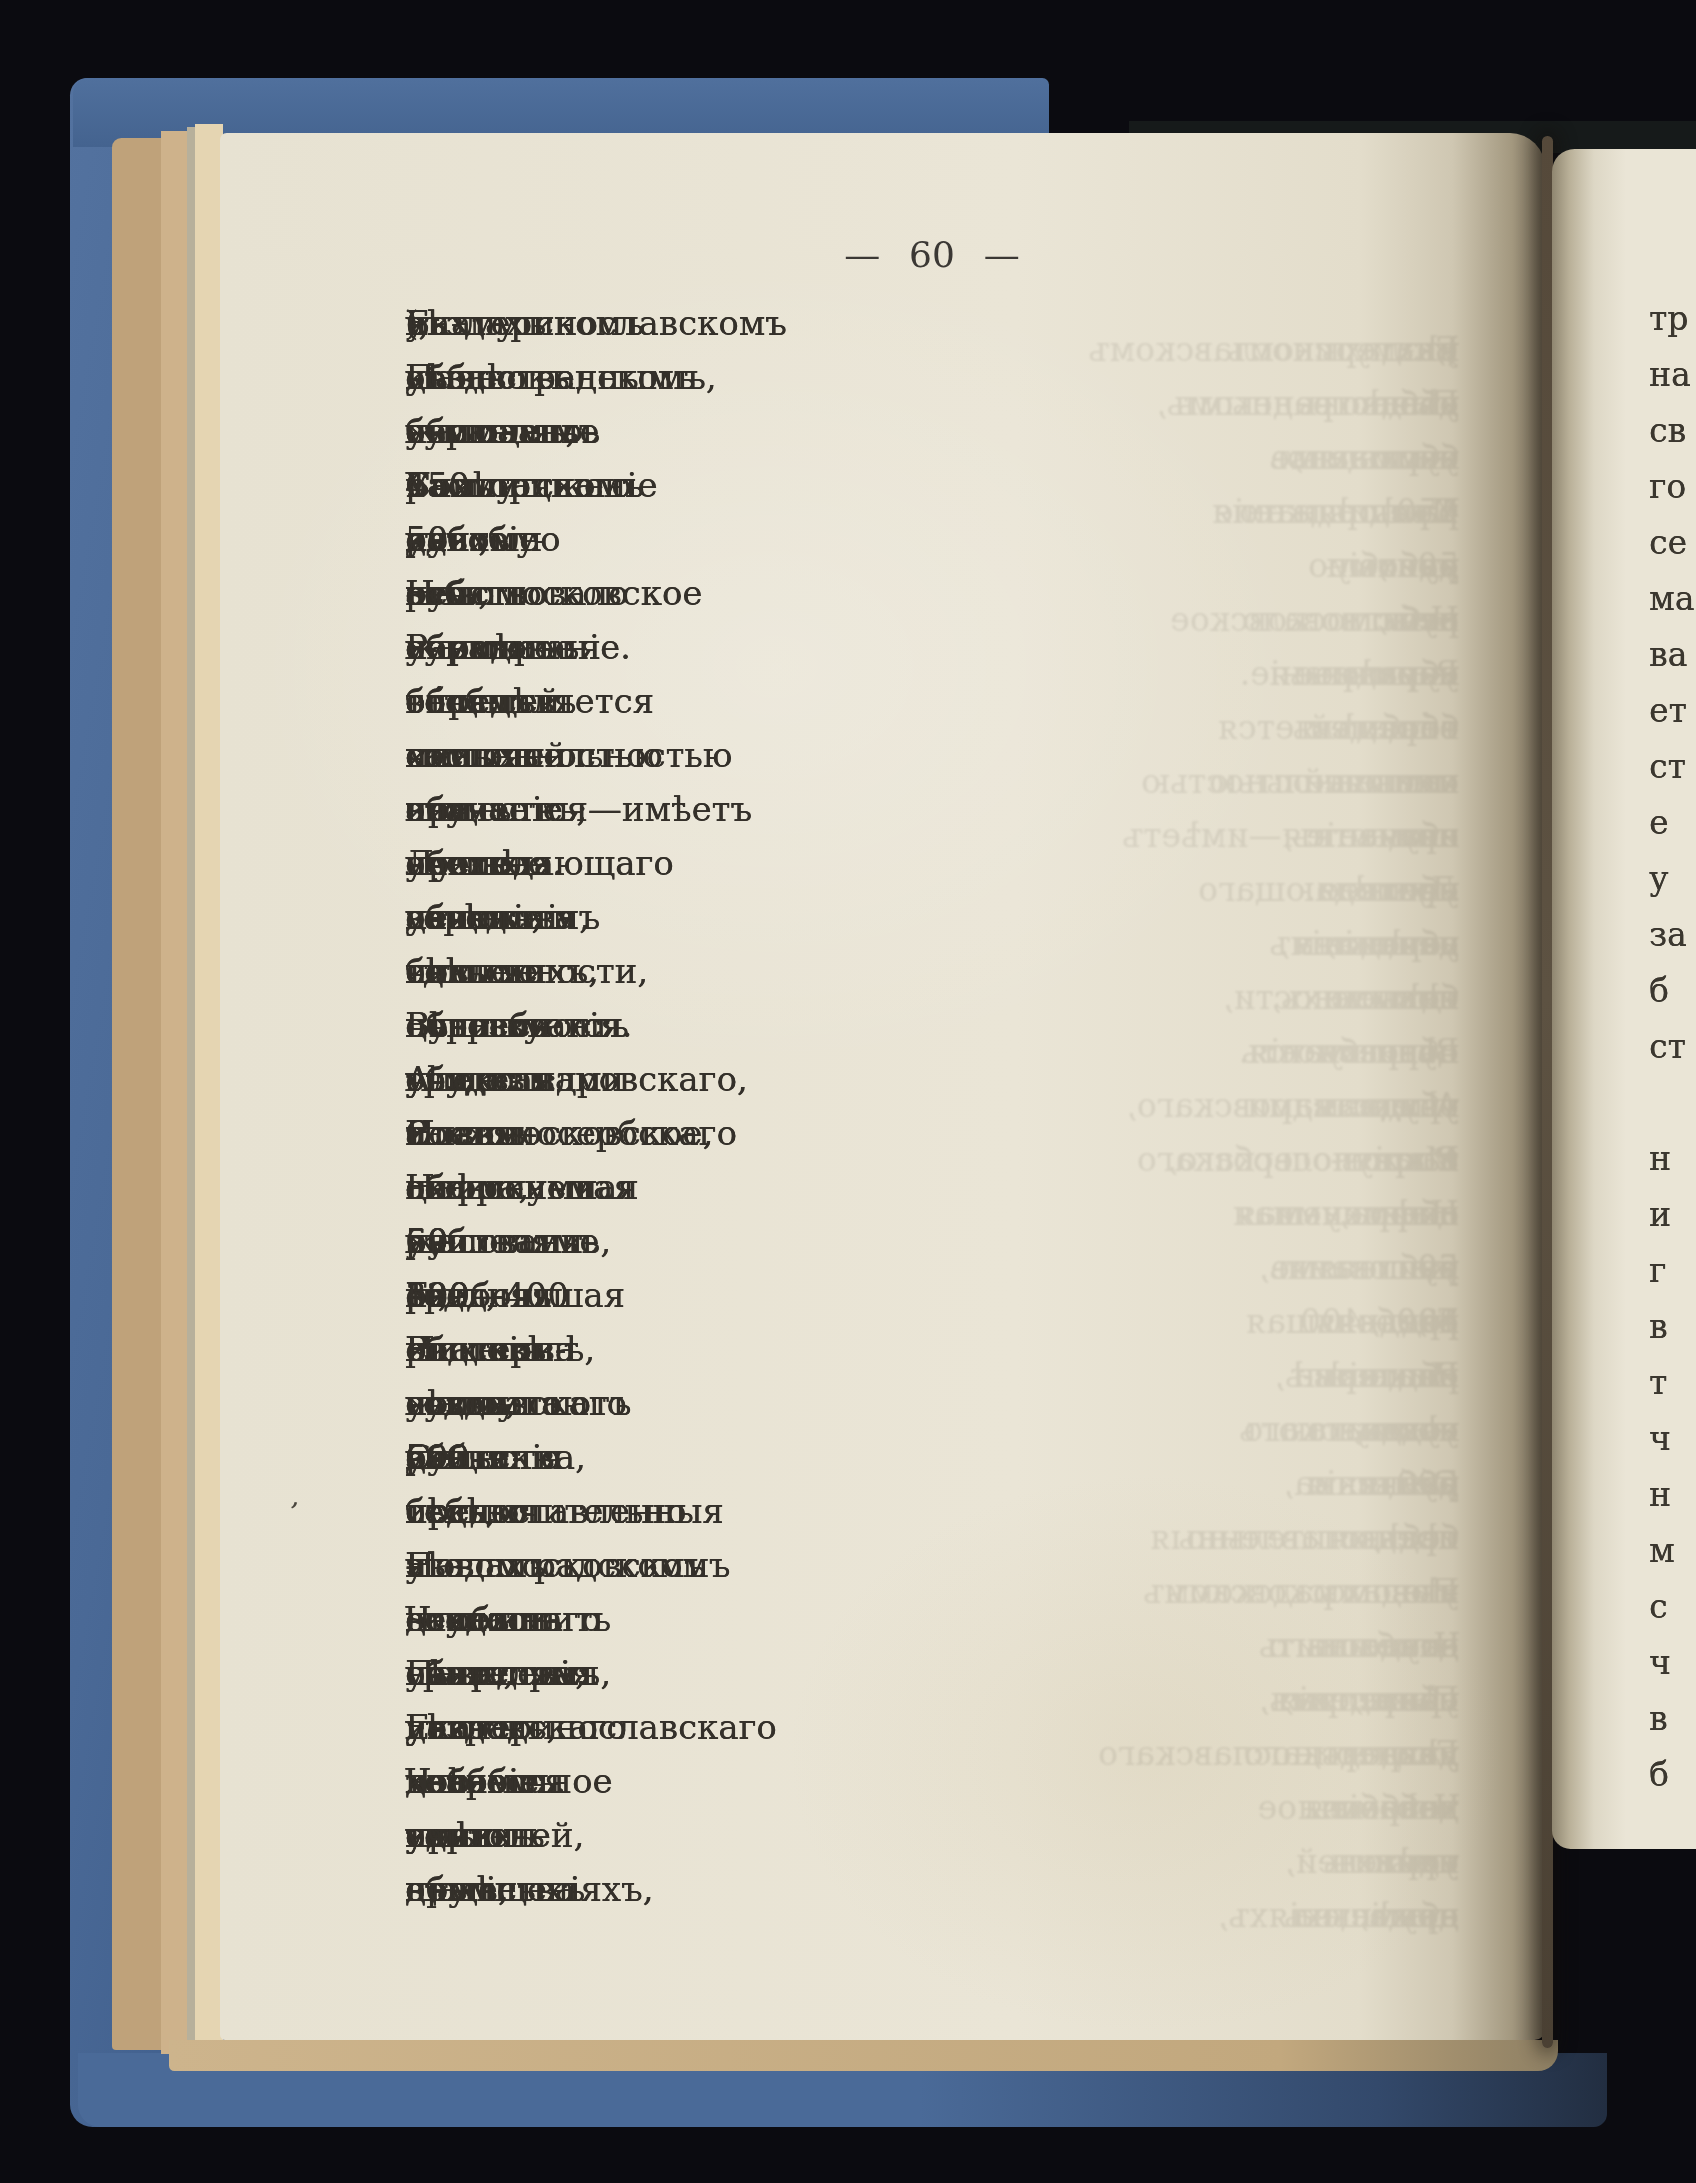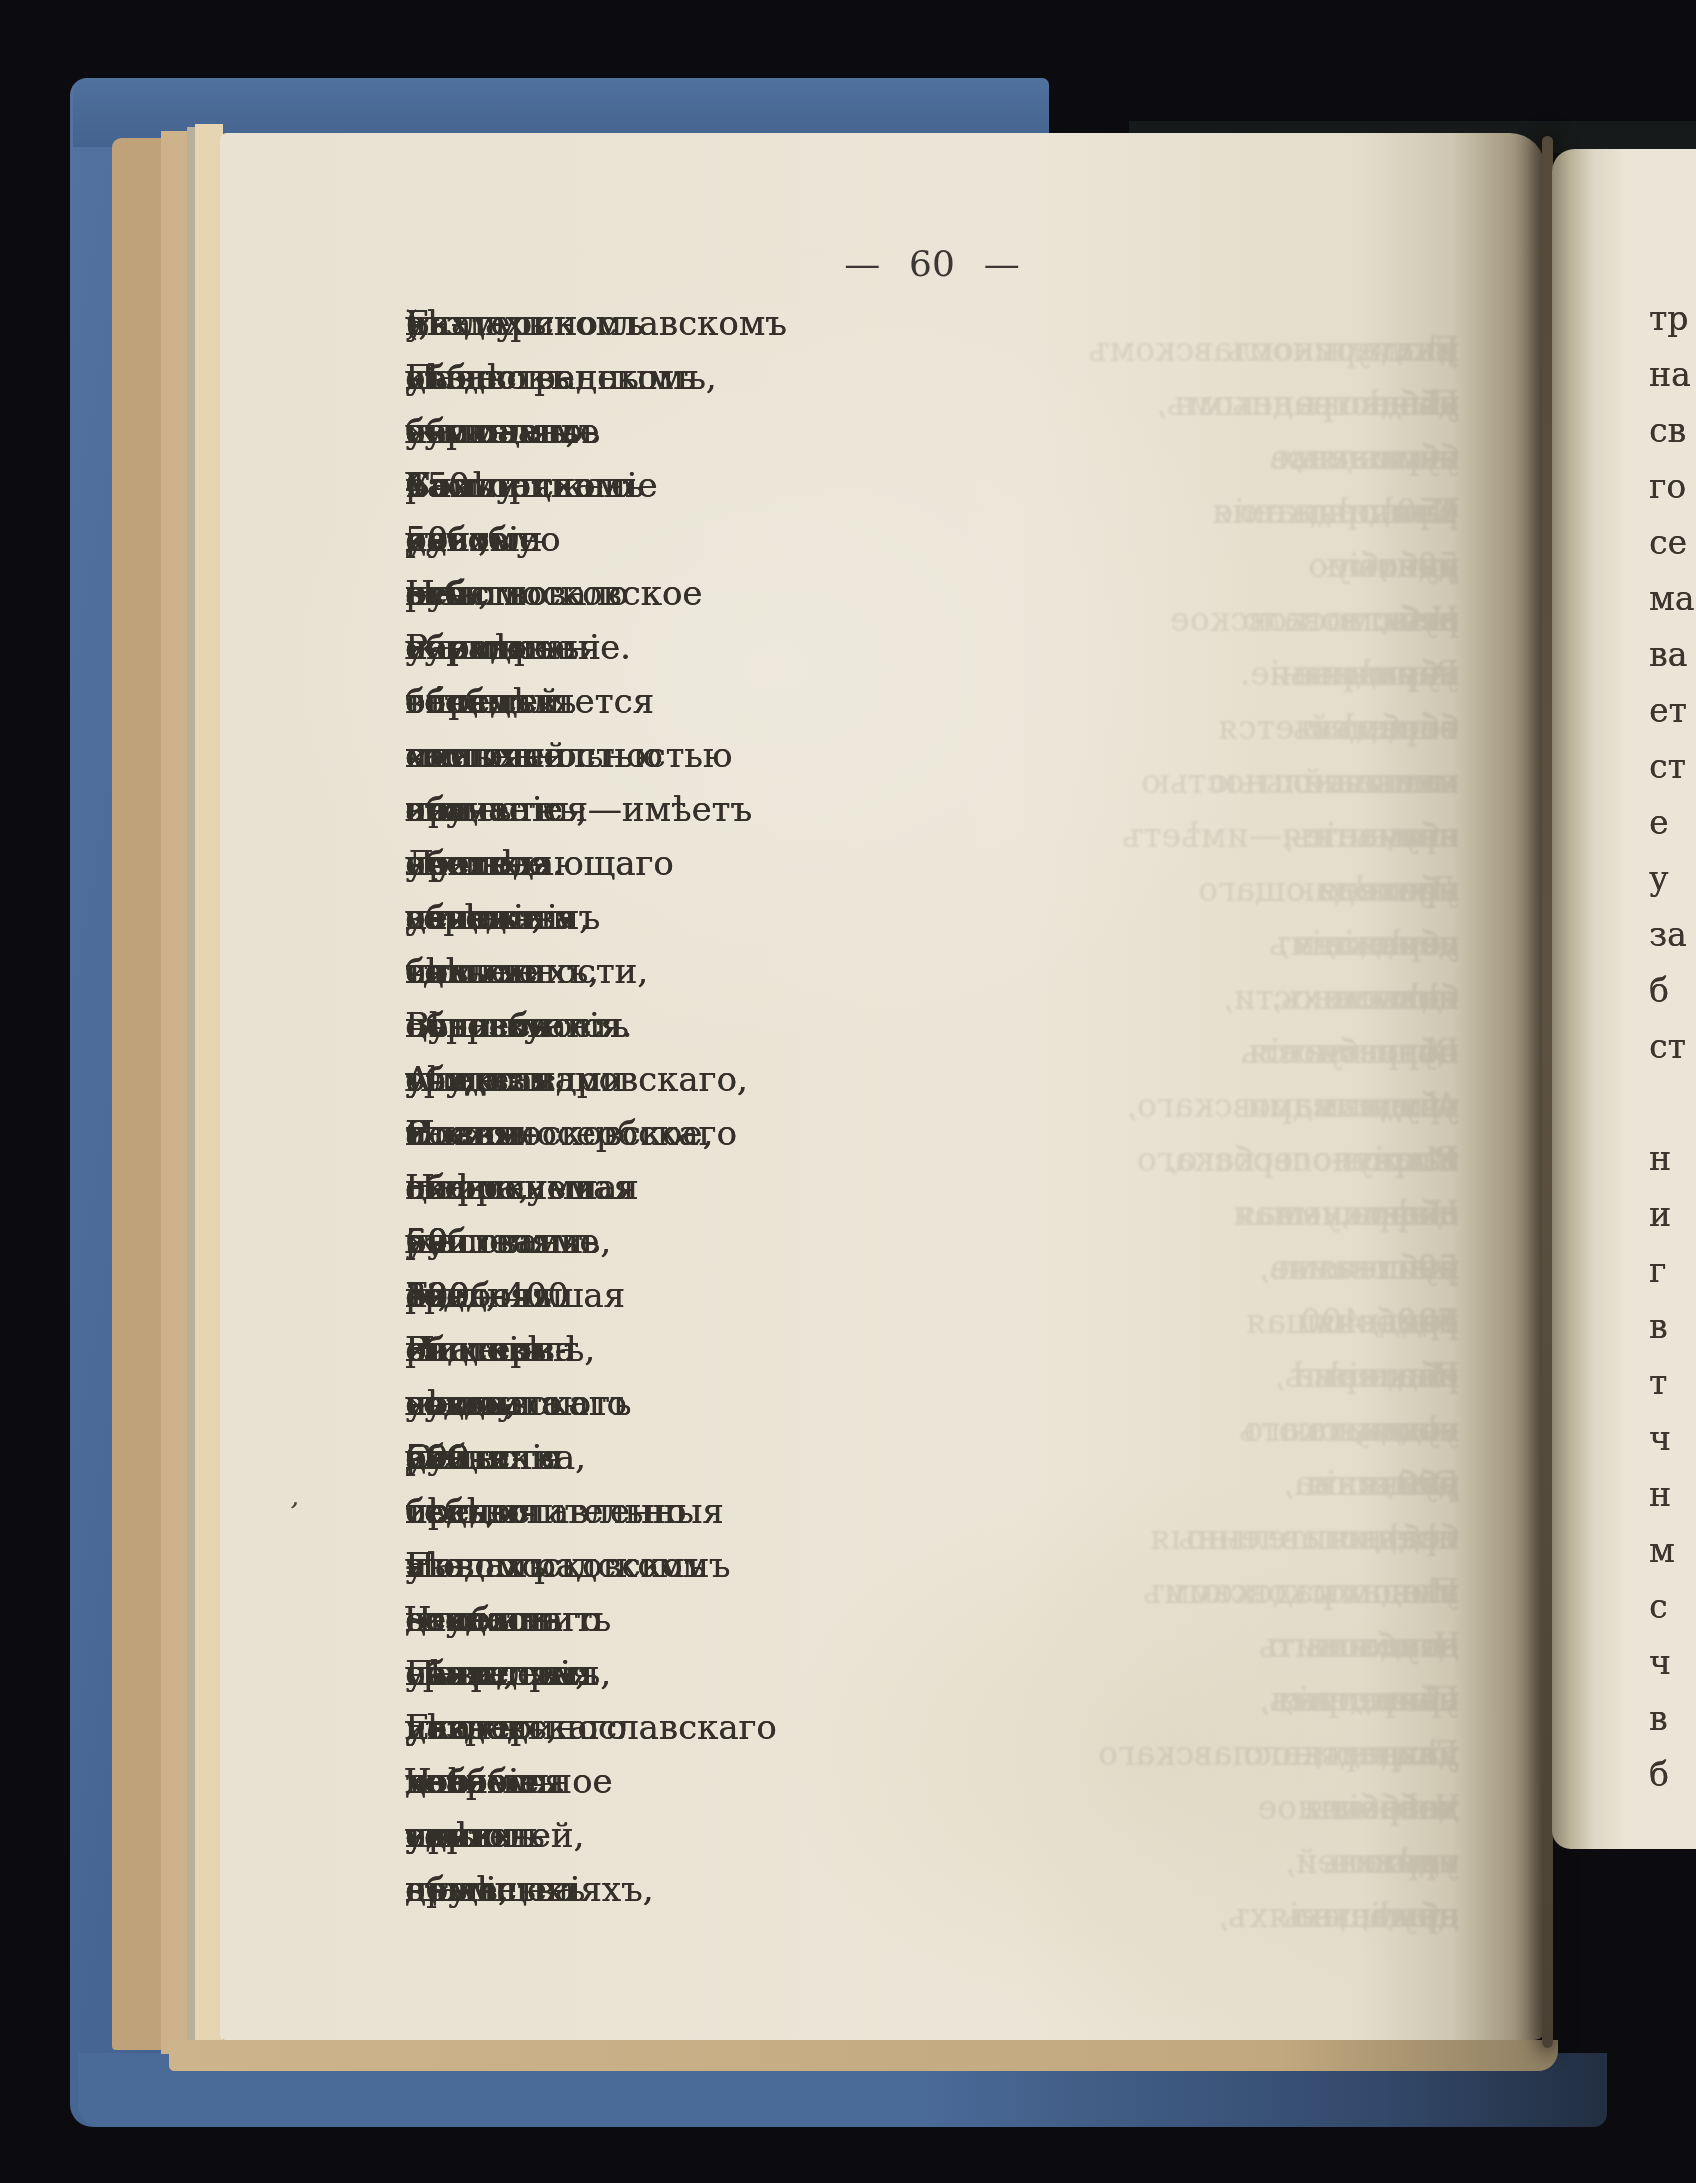--- a/index.html
+++ b/index.html
@@ -50,21 +50,21 @@
   .page-main {
     left: 220px; top: 133px; width: 1325px; height: 1907px;
     background:
       radial-gradient(863px 664px at 42% 28%, rgba(255,255,255,0.18), rgba(255,255,255,0) 62%),
       radial-gradient(598px 465px at 70% 85%, rgba(208,196,164,0.25), rgba(208,196,164,0) 60%),
       linear-gradient(to right, #e7e2d2 0%, var(--page_cream,#eae5d6) 60%, #e3ddcb 86%, #cfc7b2 93%, #a3987f 97.5%, #6b6150 100%);
     border-radius: 6.6px 35px 10.6px 5.3px;
   }
 
   .pagenum {
-    left: 185px; top: 108px; width: 1054px; height: 46px;
+    left: 185px; top: 99px; width: 1054px; height: 46px;
     text-align: center;
     font-size: 36px; line-height: 46px;
     word-spacing: 17.3px;
     color: #3b3834;
   }
 
   .text-layer  { left: 185px; top: 163px; width: 1054px; }
   .ghost-layer { left: 185px; top: 190px; width: 1054px; }
   .text-layer .line, .ghost-layer .gline { position: relative; }
 

